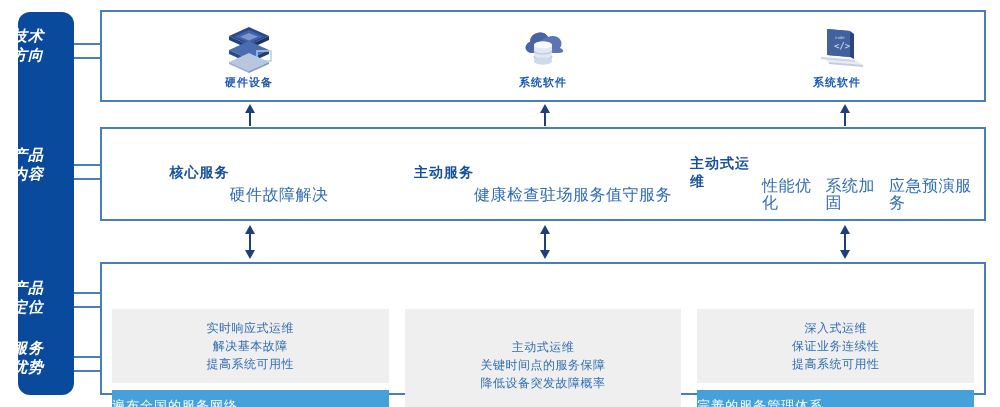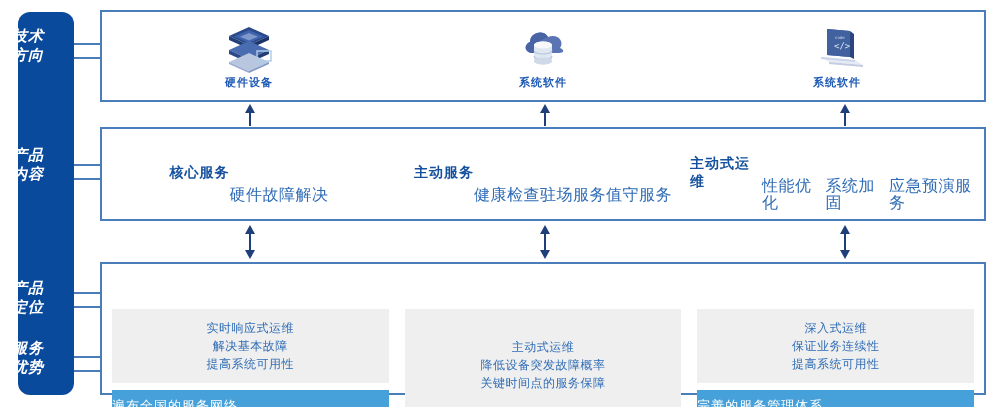--- a/index.html
+++ b/index.html
@@ -260,22 +260,22 @@
           <div class="pos-line">提高系统可用性</div>
         </div>
         <div class="adv-bar">
           <span class="adv-text">遍布全国的服务网络</span>
         </div>
       </div>
 
       <div class="pos-col">
         <div class="pos-box">
           <div class="pos-line">主动式运维</div>
+          <div class="pos-line">关键时间点的服务保障</div>
           <div class="pos-line">降低设备突发故障概率</div>
-          <div class="pos-line">关键时间点的服务保障</div>
         </div>
       </div>
 
       <div class="pos-col">
         <div class="pos-box">
           <div class="pos-line">深入式运维</div>
           <div class="pos-line">保证业务连续性</div>
           <div class="pos-line">提高系统可用性</div>
         </div>
         <div class="adv-bar">

